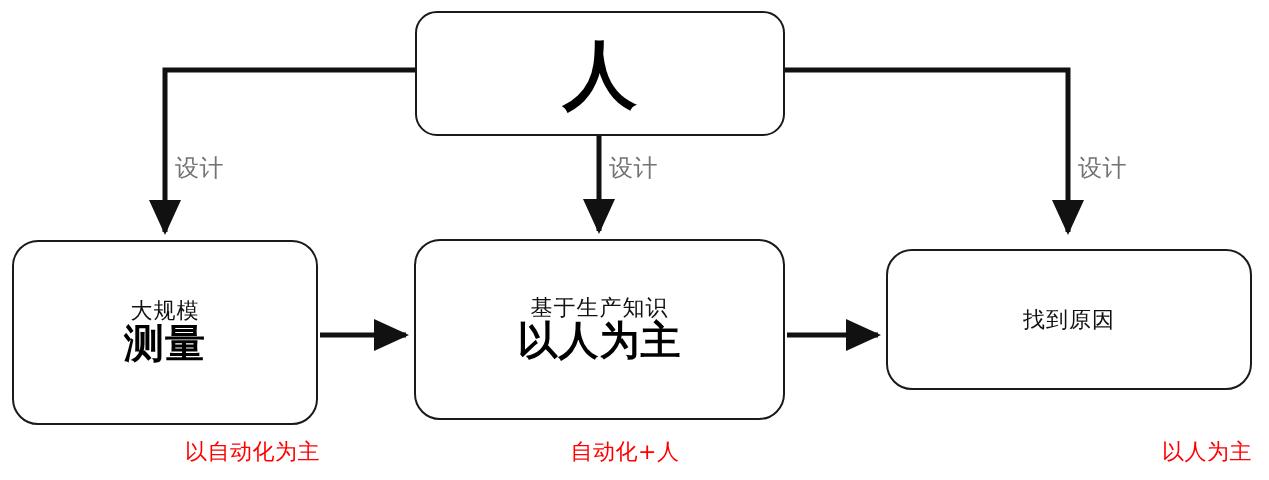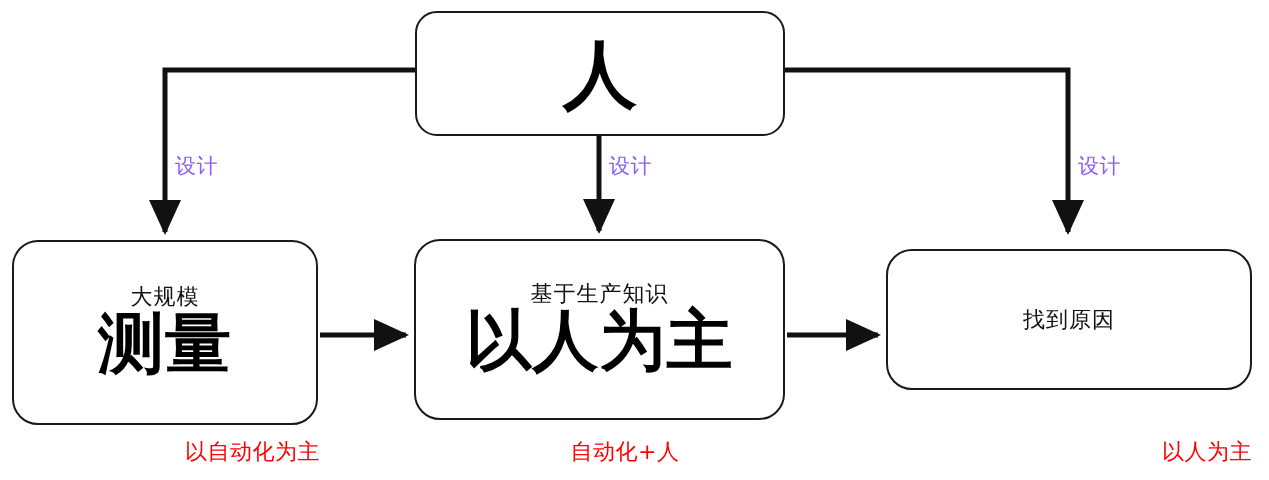--- a/index.html
+++ b/index.html
@@ -40,38 +40,38 @@
   }
   .node-sub {
     font-size: 22px;
     line-height: 1.05;
     color: #111111;
     font-weight: 400;
     letter-spacing: 1px;
     white-space: nowrap;
   }
   .node-main {
-    font-size: 66px;
+    font-size: 40px;
     line-height: 1.08;
     color: #000000;
     font-weight: bold;
     letter-spacing: 1px;
     white-space: nowrap;
   }
   .node-hero {
     font-size: 74px;
     line-height: 1;
     color: #000000;
     font-weight: bold;
     white-space: nowrap;
   }
   .edge-label {
     position: absolute;
-    font-size: 21px;
-    color: #8b5cf6;
+    font-size: 24px;
+    color: #737373;
     white-space: nowrap;
     letter-spacing: 0.5px;
   }
   .note-red {
     position: absolute;
     font-size: 22px;
     color: #ff0000;
     white-space: nowrap;
     text-align: right;
     letter-spacing: 0.5px;

